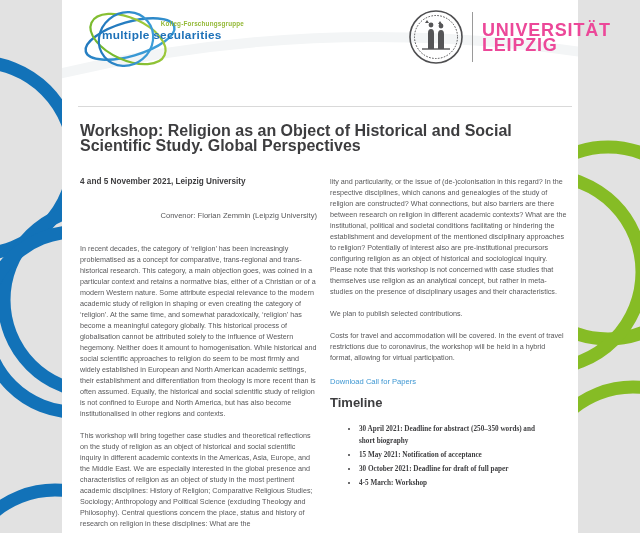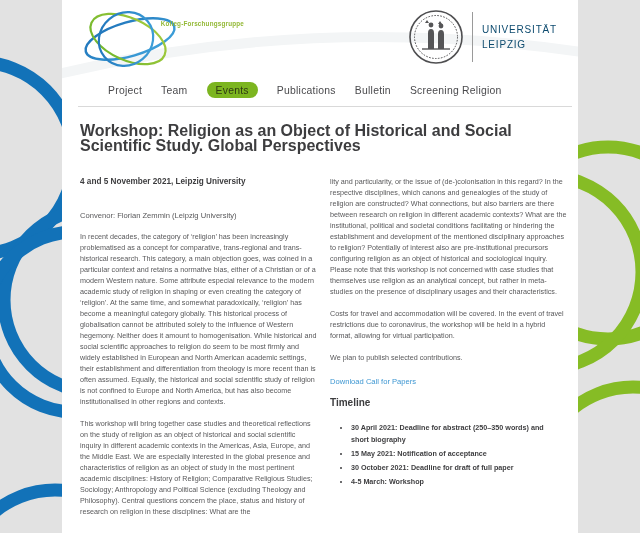--- a/index.html
+++ b/index.html
@@ -16,37 +16,37 @@
   .swoosh{position:absolute;left:62px;top:0;width:516px;height:90px;pointer-events:none;}
   
   .ms-logo{position:absolute;left:78px;top:6px;width:170px;height:66px;cursor:pointer;}
   .ms-logo svg{position:absolute;left:0;top:0;}
   .ms-text{position:absolute;left:24px;top:14px;width:146px;}
   .ms-sub{display:block;font-size:6.3px;letter-spacing:.2px;color:#93b835;font-weight:bold;text-align:right;margin-right:4px;}
   .ms-title{display:block;font-size:11.8px;font-weight:bold;color:#1d71b8;letter-spacing:.3px;margin-top:1px;}
   .ul-logo{position:absolute;left:408px;top:8px;width:165px;height:60px;cursor:pointer;}
   .ul-seal{position:absolute;left:0;top:1px;}
   .ul-divider{position:absolute;left:64px;top:4px;width:1px;height:50px;background:#9a9a9a;}
-  .ul-text{position:absolute;left:74px;top:15px;color:#0c4a6e;font-weight:400;font-size:10px;letter-spacing:.8px;line-height:14.5px;}
+  .ul-text{position:absolute;left:74px;top:15px;color:#ec4899;font-weight:700;font-size:18px;letter-spacing:.8px;line-height:14.5px;}
   
   .nav{position:absolute;left:108px;top:82px;display:flex;align-items:center;gap:19px;}
   .nav-item{font-size:10.4px;color:#4a4a4d;letter-spacing:.25px;text-decoration:none;cursor:pointer;white-space:nowrap;}
   .nav-item.active{background:#7cb520;color:#2f3b12;border-radius:9px;padding:2.5px 9px;}
   .rule{position:absolute;left:78px;top:106px;width:494px;height:1px;background:#d9d9d9;}
   
   .title{position:absolute;left:80px;top:123px;width:492px;font-size:16px;font-weight:bold;color:#3d3d3f;line-height:15px;margin:0;}
   .col{position:absolute;top:176px;font-size:7.2px;color:#58585a;line-height:11px;}
   .col.left-col{left:80px;width:237px;}
   .col.right-col{left:330px;width:238px;}
   .col p{margin:0 0 11px 0;}
   .date-line{font-size:8.2px;font-weight:bold;color:#3d3d3f;margin-bottom:23px;}
-  .convenor-line{font-size:7.6px;color:#58585a;margin-bottom:10px;}
+  .convenor-line{font-size:7.6px;color:#58585a;margin-bottom:22px;text-align:right;}
   .dl-link{display:inline-block;font-size:7.6px;color:#3e97d2;text-decoration:none;cursor:pointer;margin:2px 0 10px 0;text-align:right;}
-  .tl-head{font-size:10px;font-weight:bold;color:#3d3d3f;margin-bottom:14px;}
-  .timeline{margin:8px;padding:0 0 0 13px;list-style:disc;}
+  .tl-head{font-size:13px;font-weight:bold;color:#3d3d3f;margin-bottom:14px;}
+  .timeline{margin:16px;padding:0 0 0 13px;list-style:disc;font-family:Liberation Serif, serif;}
   .timeline li{font-size:7.2px;font-weight:bold;color:#3e3e40;line-height:11.5px;margin-bottom:2.5px;}
 </style>
 </head>
 <body>
 
 <div class="page">
 
   <svg class="swoosh" width="516" height="90" viewBox="0 0 516 90">
     <path d="M -20 78 Q 250 10 540 55" stroke="#f3f5f6" stroke-width="10" fill="none"></path>
   </svg>
@@ -81,20 +81,21 @@
         </linearGradient>
       </defs>
       <g>
         <ellipse cx="52" cy="33" rx="46" ry="17" fill="none" stroke="url(#gb)" stroke-width="2.4" transform="rotate(-16 52 33)"></ellipse>
         <ellipse cx="50" cy="33" rx="40" ry="21" fill="none" stroke="url(#gg)" stroke-width="2.2" transform="rotate(24 50 33)"></ellipse>
         <ellipse cx="48" cy="33" rx="28" ry="26" fill="none" stroke="url(#gb)" stroke-width="2.2" transform="rotate(-40 48 33)"></ellipse>
       </g>
     </svg>
     <div class="ms-text">
       <span class="ms-sub">Kolleg-Forschungsgruppe</span>
+      <span class="ms-title">multiple secularities</span>
     </div>
   </div>
 
   <div class="ul-logo">
     <svg class="ul-seal" width="56" height="56" viewBox="0 0 56 56">
       <circle cx="28" cy="28" r="26" fill="none" stroke="#4f4f51" stroke-width="1.6"></circle>
       <circle cx="28" cy="28" r="21.5" fill="none" stroke="#4f4f51" stroke-width="1" stroke-dasharray="1.6 1.4"></circle>
       <path d="M20 40 V24 q0-4 3-4 t3 4 v16 z" fill="#555557"></path>
       <path d="M30 40 V25 q0-4 3-4 t3 4 v15 z" fill="#555557"></path>
       <circle cx="23" cy="16" r="2.4" fill="#555557"></circle>
@@ -102,43 +103,35 @@
       <path d="M17 14 l2-3 2 3 z M30 15 l2-3 2 3 z" fill="#555557"></path>
       <path d="M14 40 h28" stroke="#555557" stroke-width="1.4"></path>
     </svg>
     <div class="ul-divider"></div>
     <div class="ul-text">
       <div>UNIVERSITÄT</div>
       <div>LEIPZIG</div>
     </div>
   </div>
 
-  <nav class="nav">
-    <a class="nav-item">Project</a>
-    <a class="nav-item">Team</a>
-    <a class="nav-item active">Events</a>
-    <a class="nav-item">Publications</a>
-    <a class="nav-item">Bulletin</a>
-    <a class="nav-item">Screening Religion</a>
-  </nav>
   <div class="rule"></div>
 
   <h1 class="title">Workshop: Religion as an Object of Historical and Social Scientific Study. Global Perspectives</h1>
 
   <div class="col left-col">
     <div class="date-line">4 and 5 November 2021, Leipzig University</div>
     <div class="convenor-line">Convenor: Florian Zemmin (Leipzig University)</div>
     <p>In recent decades, the category of ‘religion’ has been increasingly problematised as a concept for comparative, trans-regional and trans-historical research. This category, a main objection goes, was coined in a particular context and retains a normative bias, either of a Christian or of a modern Western nature. Some attribute especial relevance to the modern academic study of religion in shaping or even creating the category of ‘religion’. At the same time, and somewhat paradoxically, ‘religion’ has become a meaningful category globally. This historical process of globalisation cannot be attributed solely to the influence of Western hegemony. Neither does it amount to homogenisation. While historical and social scientific approaches to religion do seem to be most firmly and widely established in European and North American academic settings, their establishment and differentiation from theology is more recent than is often assumed. Equally, the historical and social scientific study of religion is not confined to Europe and North America, but has also become institutionalised in other regions and contexts.</p>
     <p>This workshop will bring together case studies and theoretical reflections on the study of religion as an object of historical and social scientific inquiry in different academic contexts in the Americas, Asia, Europe, and the Middle East. We are especially interested in the global presence and characteristics of religion as an object of study in the most pertinent academic disciplines: History of Religion; Comparative Religious Studies; Sociology; Anthropology and Political Science (excluding Theology and Philosophy). Central questions concern the place, status and history of research on religion in these disciplines: What are the</p>
   </div>
 
   <div class="col right-col">
     <p>lity and particularity, or the issue of (de-)colonisation in this regard? In the respective disciplines, which canons and genealogies of the study of religion are constructed? What connections, but also barriers are there between research on religion in different academic contexts? What are the institutional, political and societal conditions facilitating or hindering the establishment and development of the mentioned disciplinary approaches to religion? Potentially of interest also are pre-institutional precursors configuring religion as an object of historical and sociological inquiry. Please note that this workshop is not concerned with case studies that themselves use religion as an analytical concept, but rather in meta-studies on the presence of disciplinary usages and their characteristics.</p>
+    <p>We plan to publish selected contributions.</p>
     <p>Costs for travel and accommodation will be covered. In the event of travel restrictions due to coronavirus, the workshop will be held in a hybrid format, allowing for virtual participation.</p>
-    <p>We plan to publish selected contributions.</p>
     <a class="dl-link">Download Call for Papers</a>
     <div class="tl-head">Timeline</div>
     <ul class="timeline">
       <li>30 April 2021: Deadline for abstract (250–350 words) and short biography</li>
       <li>15 May 2021: Notification of acceptance</li>
       <li>30 October 2021: Deadline for draft of full paper</li>
       <li>4-5 March: Workshop</li>
     </ul>
   </div>
 

